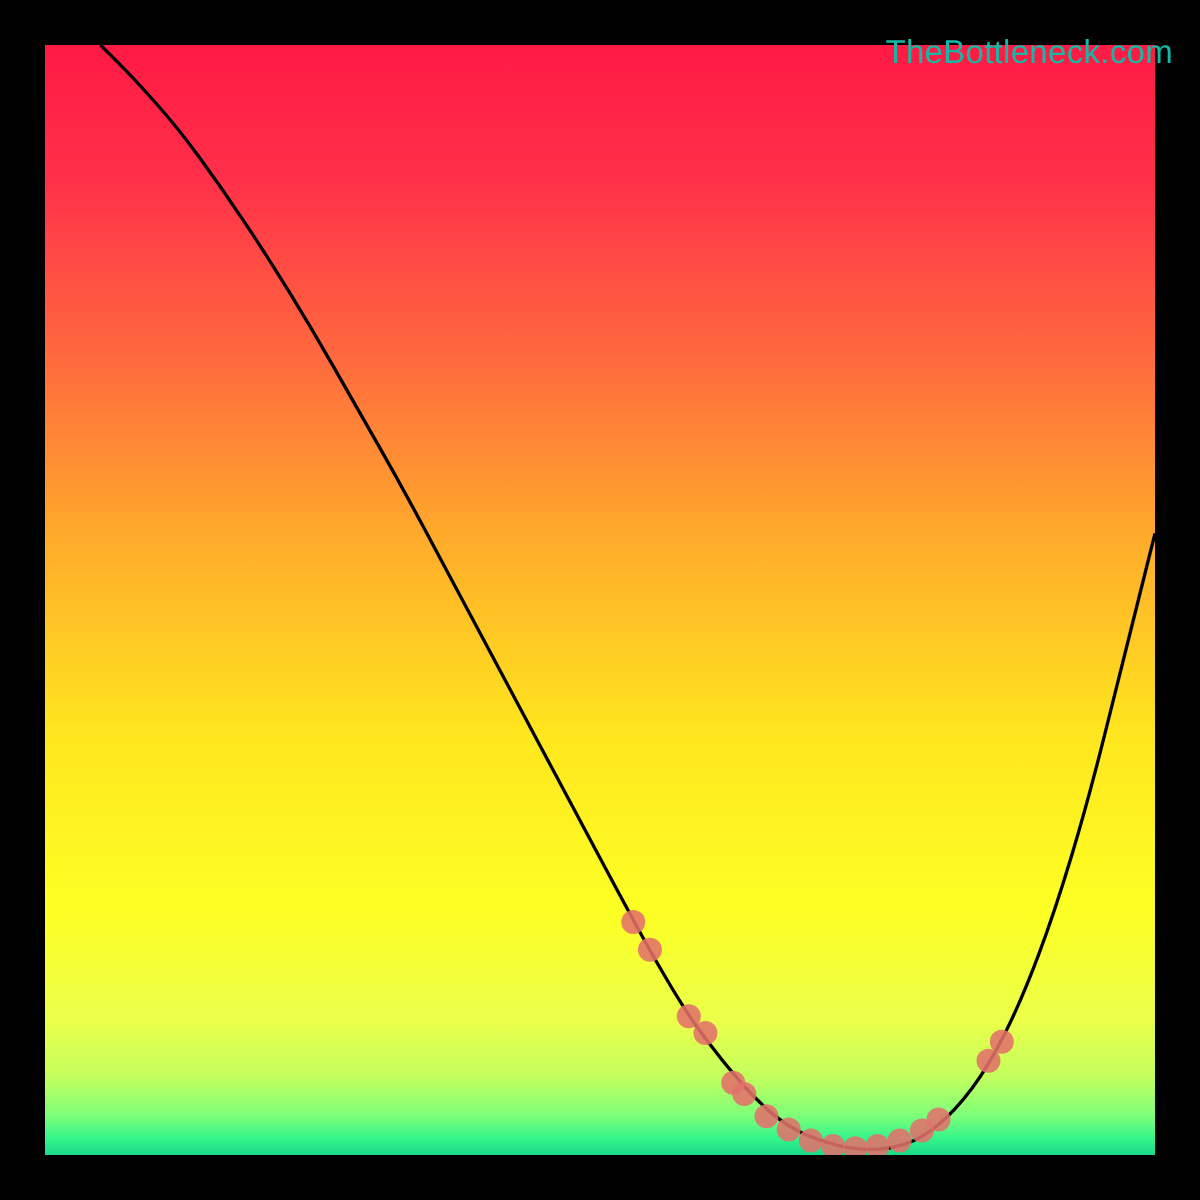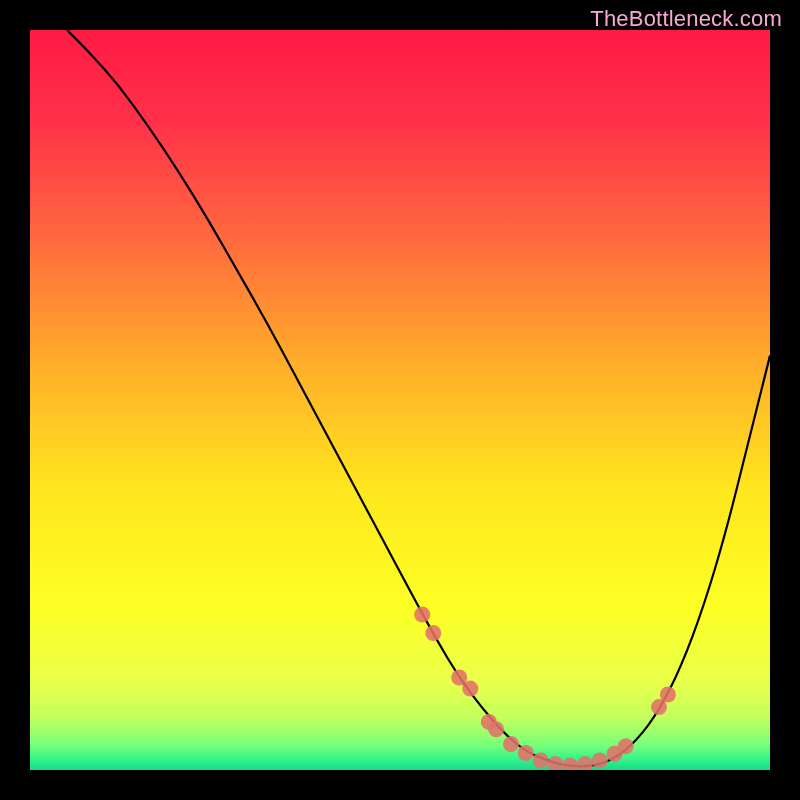--- a/index.html
+++ b/index.html
@@ -6,23 +6,23 @@
   body {
     width: 800px;
     height: 800px;
     background: #000;
     position: relative;
     font-family: Arial, sans-serif;
     overflow: hidden;
   }
   .watermark {
     position: absolute;
-    top: 6px;
+    top: 22px;
     right: 18px;
-    color: #f9a8d4;
+    color: #14b8a6;
     font-size: 22px;
     font-weight: 500;
     z-index: 10;
     letter-spacing: 0.2px;
   }
   .plot-area {
     position: absolute;
     left: 30px;
     top: 30px;
     width: 740px;

